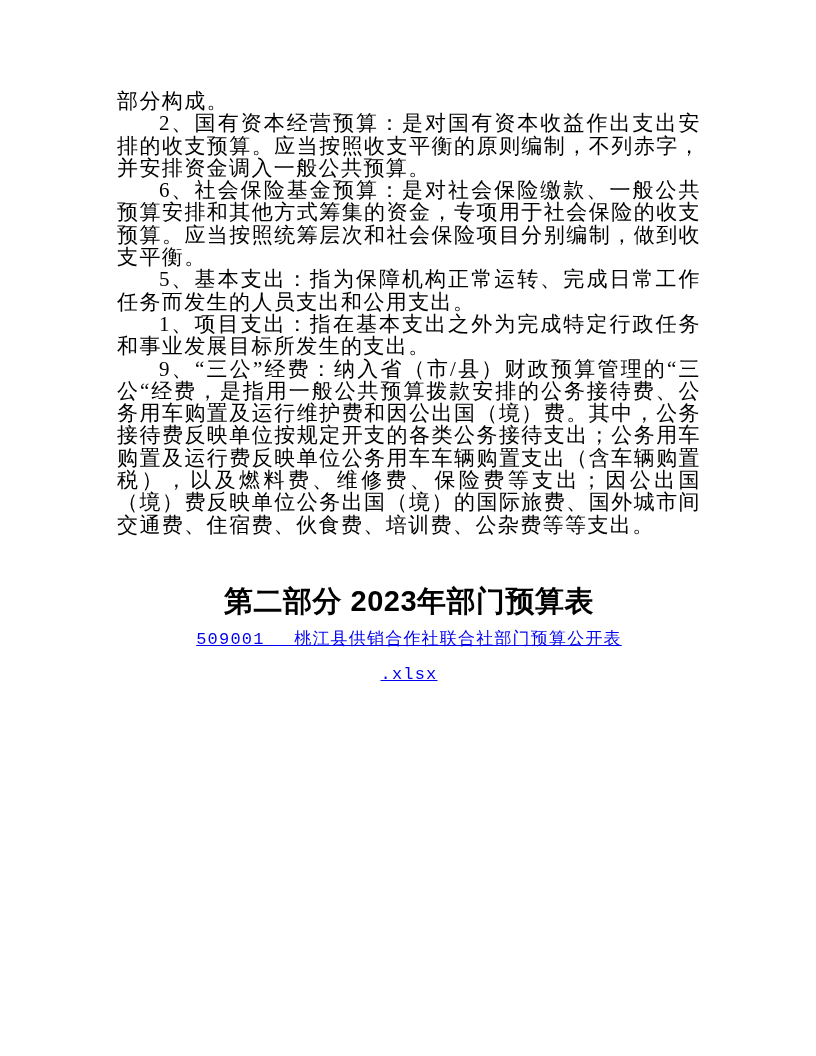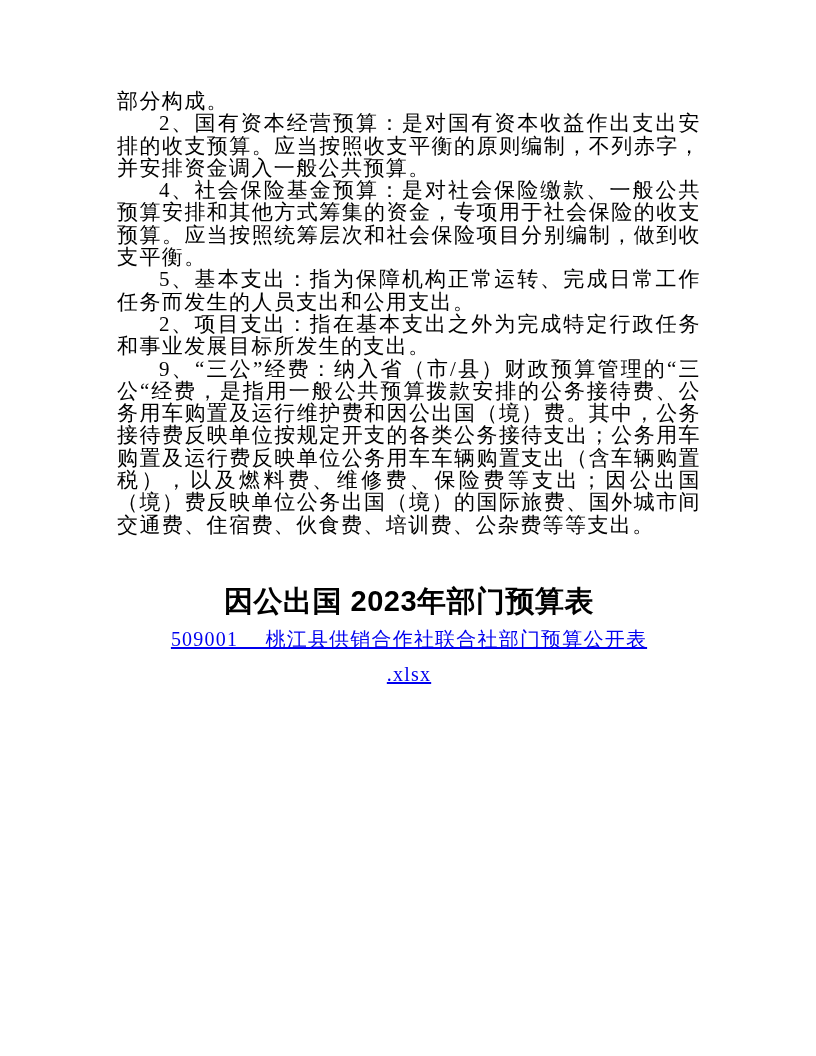--- a/index.html
+++ b/index.html
@@ -42,51 +42,51 @@
     font-weight: bold;
     line-height: 35px;
     text-align: center;
     color: #000000;
     letter-spacing: 0.5px;
   }
   .attachment {
     margin: 3px 0 0 0;
     padding: 0;
     text-align: center;
-    font-family: Liberation Serif, serif;
-    font-size: 20px;
+    font-family: Liberation Mono, monospace;
+    font-size: 17px;
     line-height: 35px;
     letter-spacing: 1.2px;
   }
   .xlsx-link {
     color: #0000ee;
     text-decoration: underline;
     cursor: pointer;
   }
 </style>
 </head>
 <body>
 
 <div class="page">
   <div class="content">
 
     <p class="body-par no-indent">部分构成。</p>
 
 
     <p class="body-par">2、国有资本经营预算：是对国有资本收益作出支出安排的收支预算。应当按照收支平衡的原则编制，不列赤字，并安排资金调入一般公共预算。</p>
 
-    <p class="body-par">4、社会保险基金预算：是对社会保险缴款、一般公共预算安排和其他方式筹集的资金，专项用于社会保险的收支预算。应当按照统筹层次和社会保险项目分别编制，做到收支平衡。</p>
+    <p class="body-par">6、社会保险基金预算：是对社会保险缴款、一般公共预算安排和其他方式筹集的资金，专项用于社会保险的收支预算。应当按照统筹层次和社会保险项目分别编制，做到收支平衡。</p>
 
     <p class="body-par">5、基本支出：指为保障机构正常运转、完成日常工作任务而发生的人员支出和公用支出。</p>
 
-    <p class="body-par">2、项目支出：指在基本支出之外为完成特定行政任务和事业发展目标所发生的支出。</p>
+    <p class="body-par">1、项目支出：指在基本支出之外为完成特定行政任务和事业发展目标所发生的支出。</p>
 
     <p class="body-par">9、“三公”经费：纳入省（市/县）财政预算管理的“三公“经费，是指用一般公共预算拨款安排的公务接待费、公务用车购置及运行维护费和因公出国（境）费。其中，公务接待费反映单位按规定开支的各类公务接待支出；公务用车购置及运行费反映单位公务用车车辆购置支出（含车辆购置税），以及燃料费、维修费、保险费等支出；因公出国（境）费反映单位公务出国（境）的国际旅费、国外城市间交通费、住宿费、伙食费、培训费、公杂费等等支出。</p>
 
 
-    <h2 class="section-heading">因公出国 2023年部门预算表</h2>
+    <h2 class="section-heading">第二部分 2023年部门预算表</h2>
 
     <p class="attachment">
       <a class="xlsx-link" href="#"><span>509001 　桃江县供销合作社联合社部门预算公开表</span><br><span>.xlsx</span></a>
     </p>
 
   </div>
 </div>
 
 </body></html>

